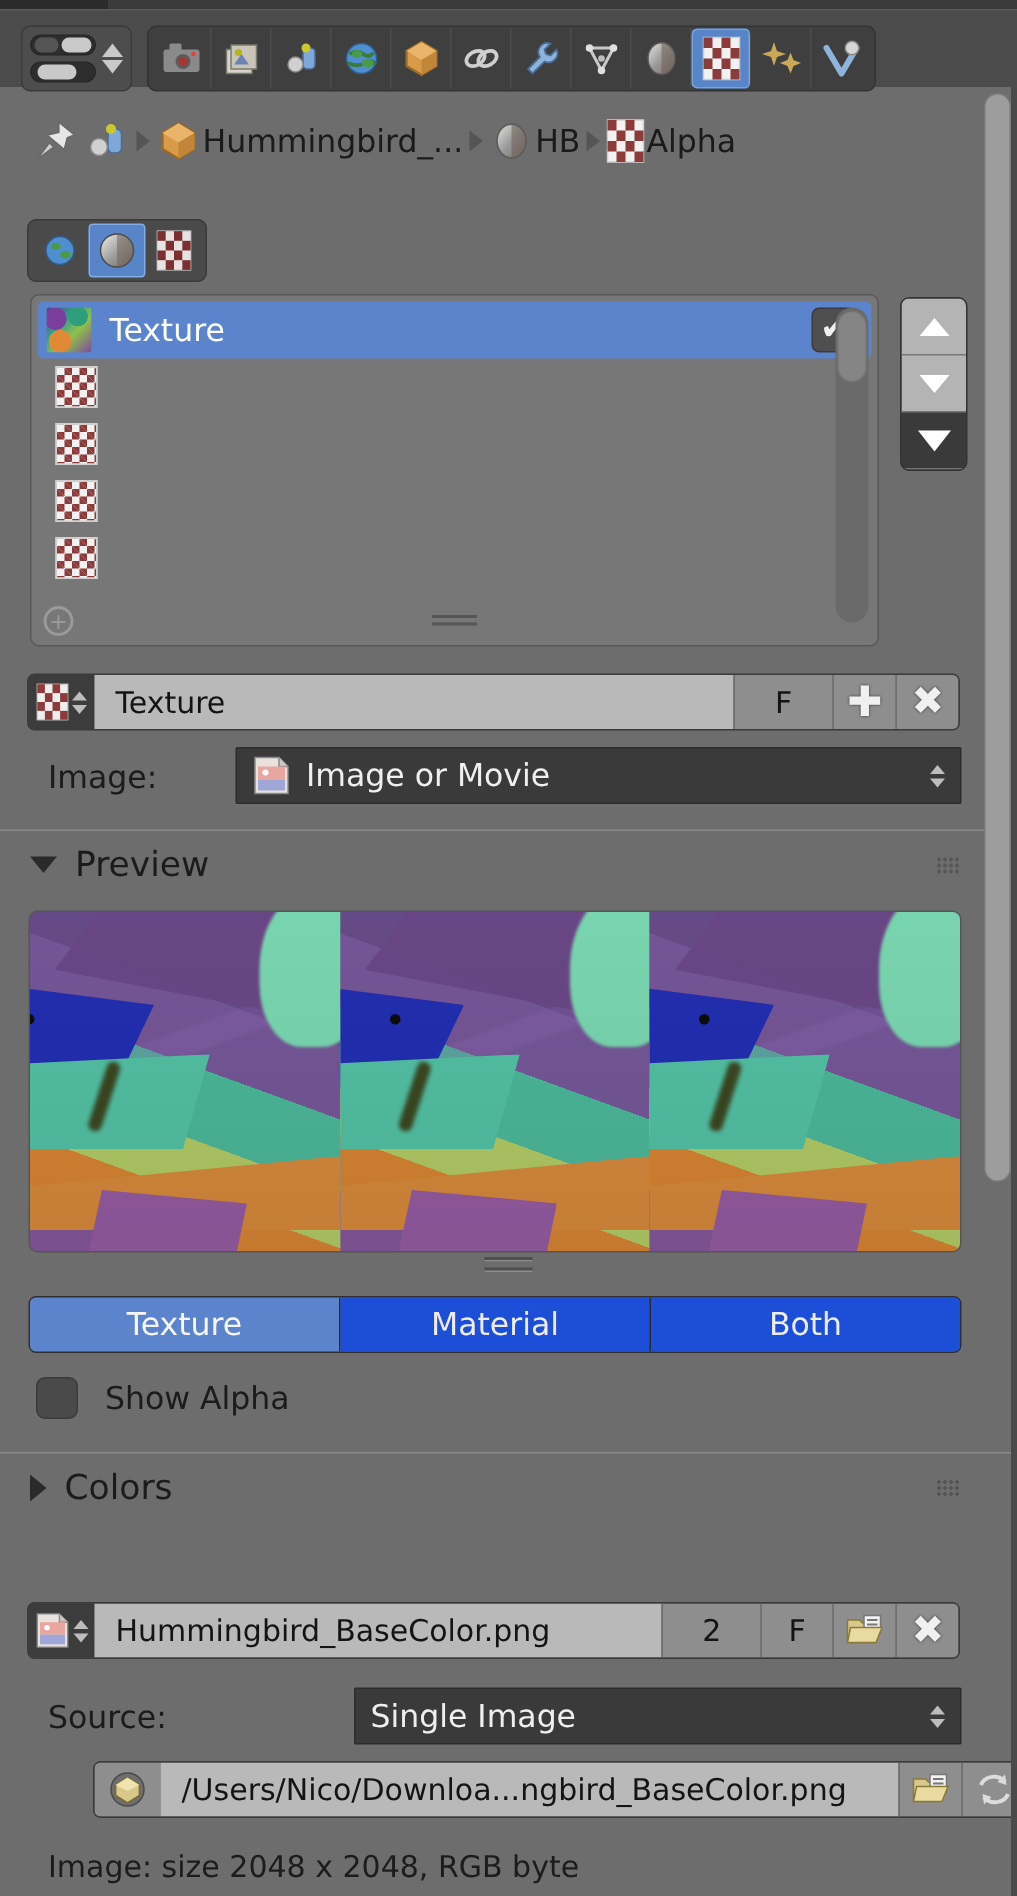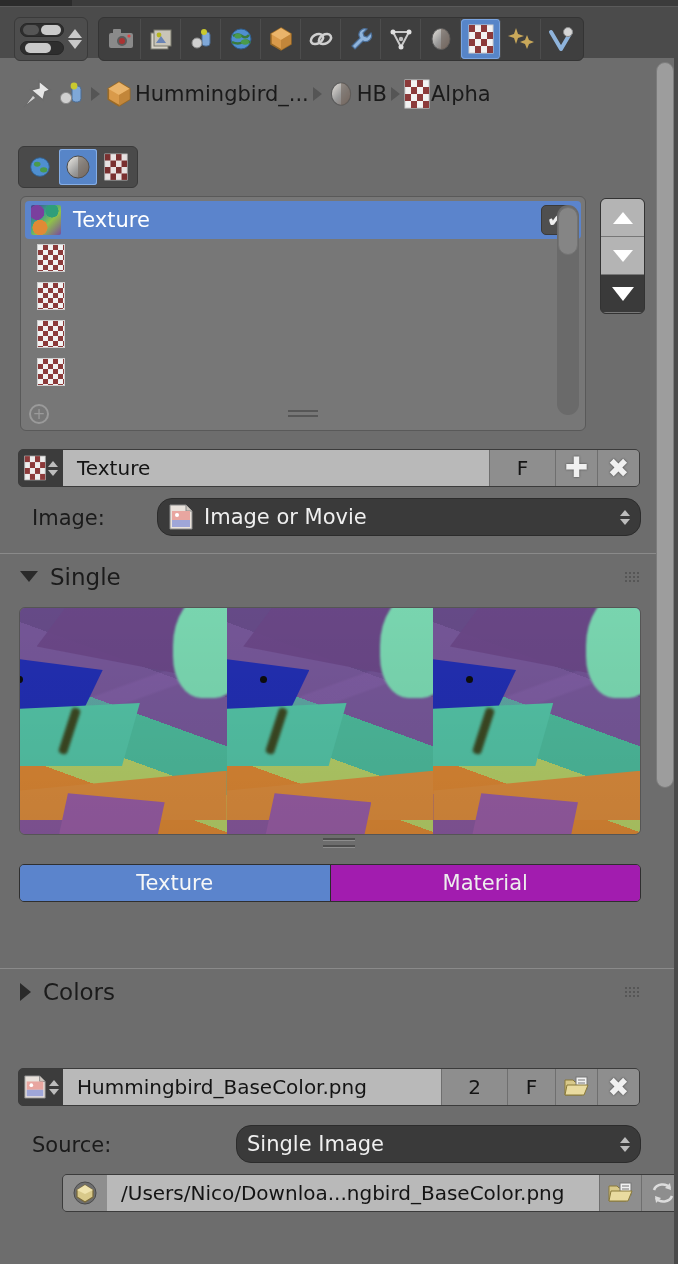--- a/index.html
+++ b/index.html
@@ -142,21 +142,21 @@
   .db-btn {
     width:42px; background:#8e8e8e; display:flex; align-items:center; justify-content:center;
     border-left:1px solid #6f6f6f;
   }
   .x-glyph { color:#f0f0f0; font-size:26px; line-height:1; font-weight:bold; text-shadow:0 0 2px #333; }
   .plus-glyph { color:#f0f0f0; font-size:28px; line-height:1; font-weight:bold; text-shadow:0 0 2px #333;}
 
   
   .lbl { color:#1b1b1b; font-size:21px; }
   .dropdown {
-    background:#3a3a3a; border:1px solid #2c2c2c; border-radius:15px;
+    background:#3a3a3a; border:1px solid #2c2c2c; border-radius:1px;
     display:flex; align-items:center; padding:0 10px; color:#efefef; font-size:21px; gap:10px;
   }
   .dd-arrows { margin-left:auto; display:flex; flex-direction:column; gap:3px; }
 
   
   .panel-head {
     position:absolute; left:0; width:678px; height:46px;
     display:flex; align-items:center; padding-left:20px; gap:12px;
     border-top:1px solid #8a8a8a;
   }
@@ -197,21 +197,21 @@
   .preview-grip { position:absolute; left:50%; transform:translateX(-50%); top:838px; width:32px; }
   .preview-grip i { display:block; height:3px; background:#4e4e4e; margin-bottom:4px; border-bottom:1px solid #8d8d8d;}
 
   
   .tabbtns {
     position:absolute; left:19px; top:864px; width:622px; height:38px;
     display:flex; border-radius:5px; overflow:hidden; border:1px solid #2f2f2f;
   }
   .tb {
     flex:1; display:flex; align-items:center; justify-content:center;
-    background:#a21caf; color:#ededed; font-size:21px; border-right:1px solid #2b2b2b;
+    background:#1d4ed8; color:#ededed; font-size:21px; border-right:1px solid #2b2b2b;
   }
   .tb:last-child { border-right:none; }
   .tb.active { background:#5b84cc; color:#f7f7f7; }
 
   
   .cb-row { position:absolute; left:24px; top:918px; display:flex; align-items:center; gap:18px; }
   .cb-box { width:28px; height:28px; border-radius:6px; background:#4a4a4a; border:1px solid #3a3a3a; }
 
   
   .status { position:absolute; left:32px; top:1232px; color:#1c1c1c; font-size:20px; }
@@ -519,21 +519,21 @@
     </svg>
     <span>Image or Movie</span>
     <div class="dd-arrows">
       <div class="sp-up"></div>
       <div class="sp-dn"></div>
     </div>
   </div>
 
   <div class="panel-head" style="top:553px;">
     <div class="ph-tri-down"></div>
-    <span class="ph-title">Single</span>
+    <span class="ph-title">Preview</span>
     <div class="ph-grip"></div>
   </div>
 
   <div class="preview-box">
     <div class="pv-tile">
       <div class="art"></div>
         <div class="pv-purple-top"></div>
         <div class="pv-green"></div>
       <div class="pv-blue"></div>
         <div class="pv-teal"></div>
@@ -569,22 +569,27 @@
     </div>
   </div>
   <div class="preview-grip">
       <i></i>
       <i></i>
     </div>
 
   <div class="tabbtns">
     <div class="tb active">Texture</div>
     <div class="tb">Material</div>
-  </div>
-
+    <div class="tb">Both</div>
+  </div>
+
+  <div class="cb-row">
+    <div class="cb-box"></div>
+    <span class="lbl">Show Alpha</span>
+  </div>
 
   <div class="panel-head" style="top:968px;">
     <div class="ph-tri-right"></div>
     <span class="ph-title">Colors</span>
     <div class="ph-grip"></div>
   </div>
 
 
   <div class="db-row" style="top:1068px;">
     <div class="db-icon">
@@ -649,16 +654,17 @@
     <div class="db-btn">
       <svg width="26" height="24" viewBox="0 0 26 24">
         <path d="M4 9 a9 8 0 0 1 16 -2" fill="none" stroke="#dcdcdc" stroke-width="2.6"></path>
         <path d="M22 15 a9 8 0 0 1 -16 2" fill="none" stroke="#dcdcdc" stroke-width="2.6"></path>
         <path d="M20 2 L21 9 L15 7 Z" fill="#dcdcdc"></path>
         <path d="M6 22 L5 15 L11 17 Z" fill="#dcdcdc"></path>
       </svg>
     </div>
   </div>
 
+  <div class="status">Image: size 2048 x 2048, RGB byte</div>
 
   <div class="panel-scroll"></div>
   <div class="edge-dark"></div>
 </div>
 
 </body></html>

